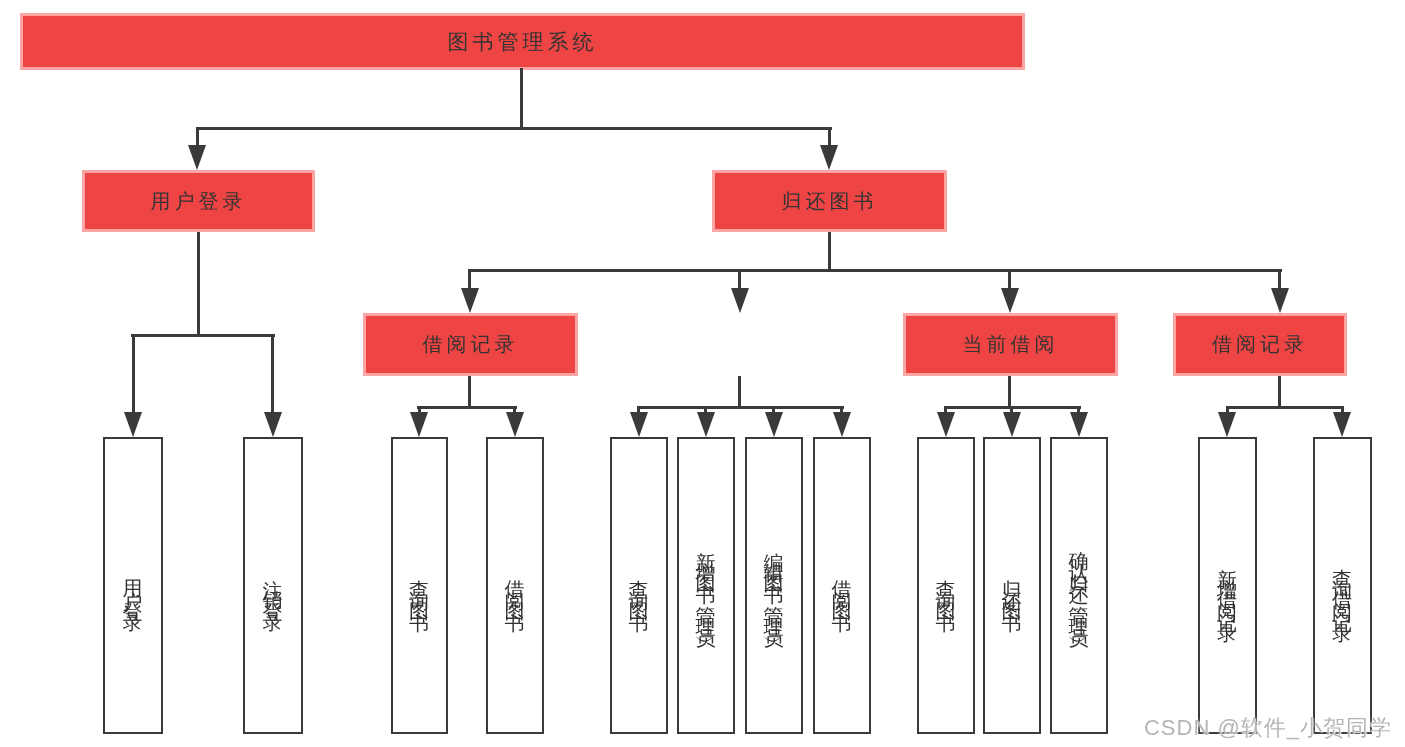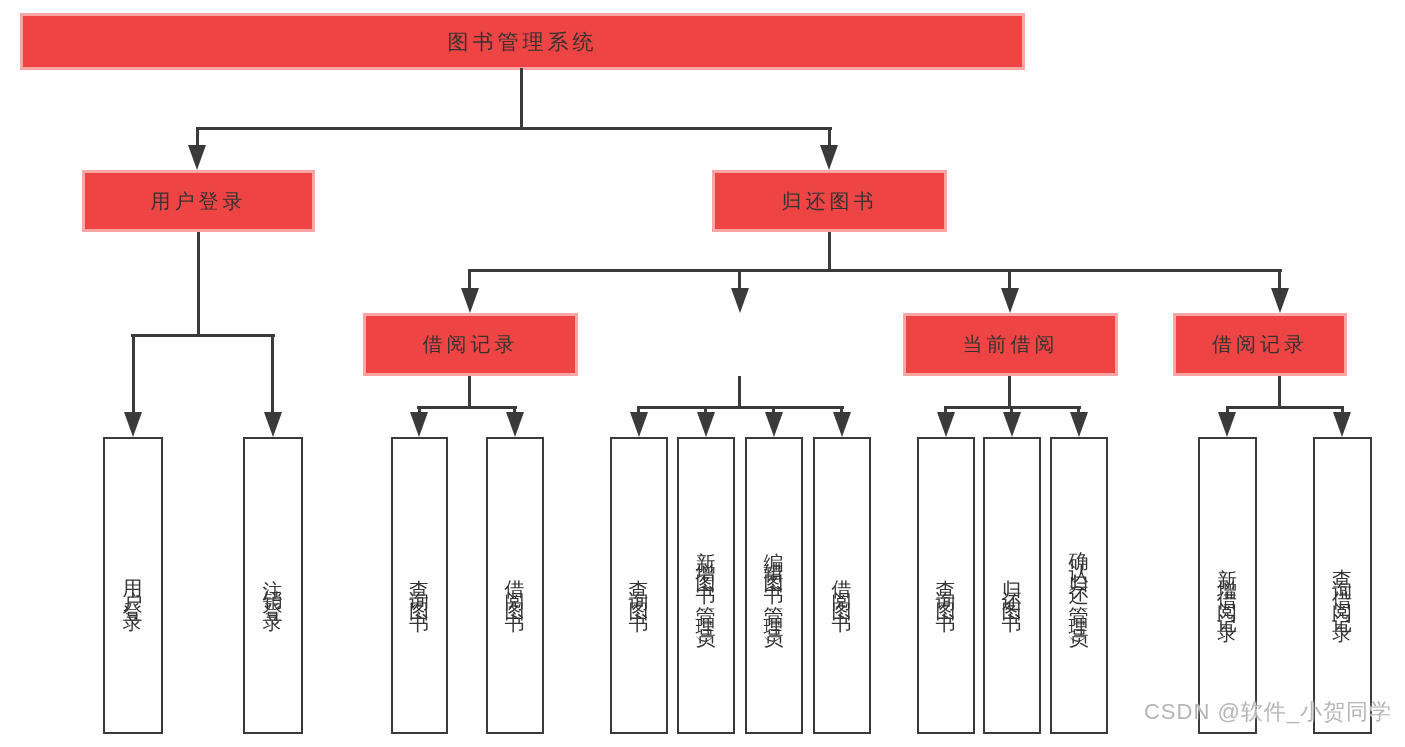--- a/index.html
+++ b/index.html
@@ -25,21 +25,21 @@
   }
   .vline { position:absolute; width:3px; background:#3a3a3a; }
   .hline { position:absolute; height:3px; background:#3a3a3a; }
   .arrow {
     position:absolute; width:0; height:0;
     border-left:9px solid transparent;
     border-right:9px solid transparent;
     border-top:25px solid #3a3a3a;
   }
   .watermark {
-    position:absolute; right:13px; bottom:20px; z-index:5;
+    position:absolute; right:13px; bottom:4px; z-index:5;
     font-size:22px; letter-spacing:1px; color:#b5b5b5;
     text-shadow:0 0 3px #ffffff, 1px 1px 0 rgba(255,255,255,.7);
   }
 </style>
 </head>
 <body>
 
 <div class="canvas">
 
   <div class="node root" style="left:20px;top:13px;width:1005px;height:57px">图书管理系统</div>

